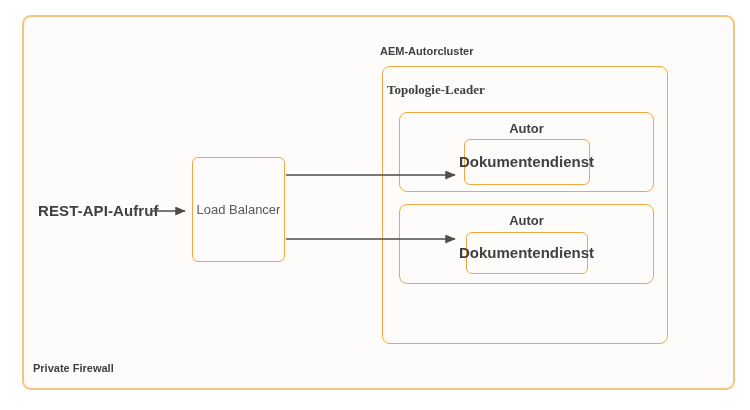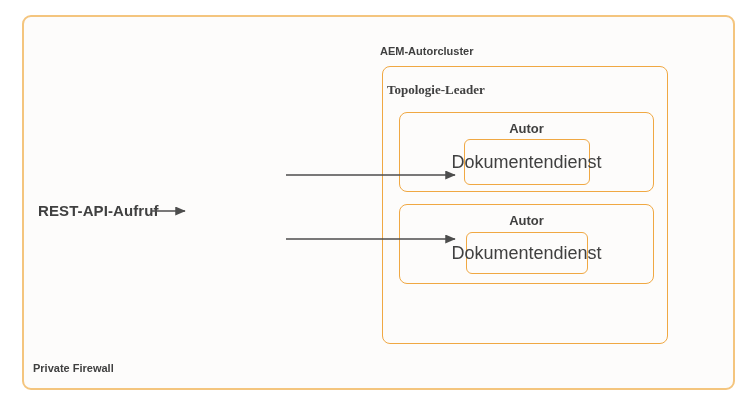--- a/index.html
+++ b/index.html
@@ -111,22 +111,22 @@
   }
   .service-box-1 {
     top: 26px;
     width: 126px; height: 46px;
   }
   .service-box-2 {
     top: 27px;
     width: 122px; height: 42px;
   }
   .service-label {
-    font-size: 18px;
-    font-weight: 400;
+    font-size: 15px;
+    font-weight: 700;
     line-height: 1.25;
     color: var(--heading-text, #3D3D3D);
     white-space: nowrap;
   }
   .arrows-svg {
     position: absolute;
     left: 0; top: 0;
     width: 750px; height: 410px;
     pointer-events: none;
   }
@@ -143,20 +143,23 @@
 <body>
 
 <div class="canvas">
 
   <div class="box firewall-box">
     <span class="firewall-label">Private Firewall</span>
   </div>
 
   <span class="rest-api-label">REST-API-Aufruf</span>
 
+  <div class="box load-balancer-box">
+    <span class="load-balancer-label">Load Balancer</span>
+  </div>
 
   <span class="cluster-label">AEM-Autorcluster</span>
 
   <div class="box topology-box">
     <span class="topology-label">Topologie-Leader</span>
   </div>
 
   <div class="box autor-box autor-box-1">
     <span class="autor-label">Autor</span>
     <div class="service-box service-box-1">

